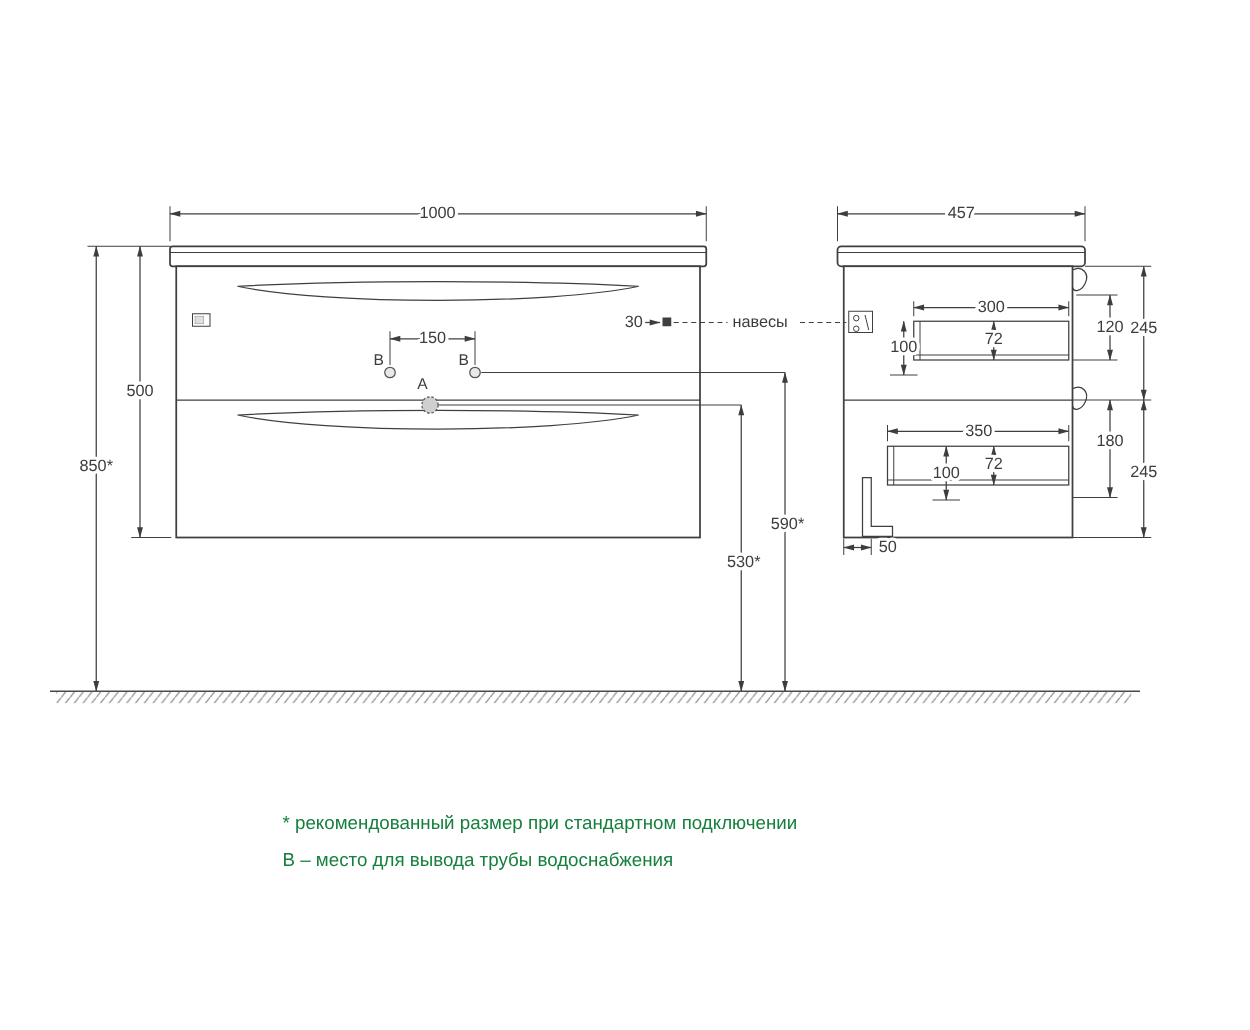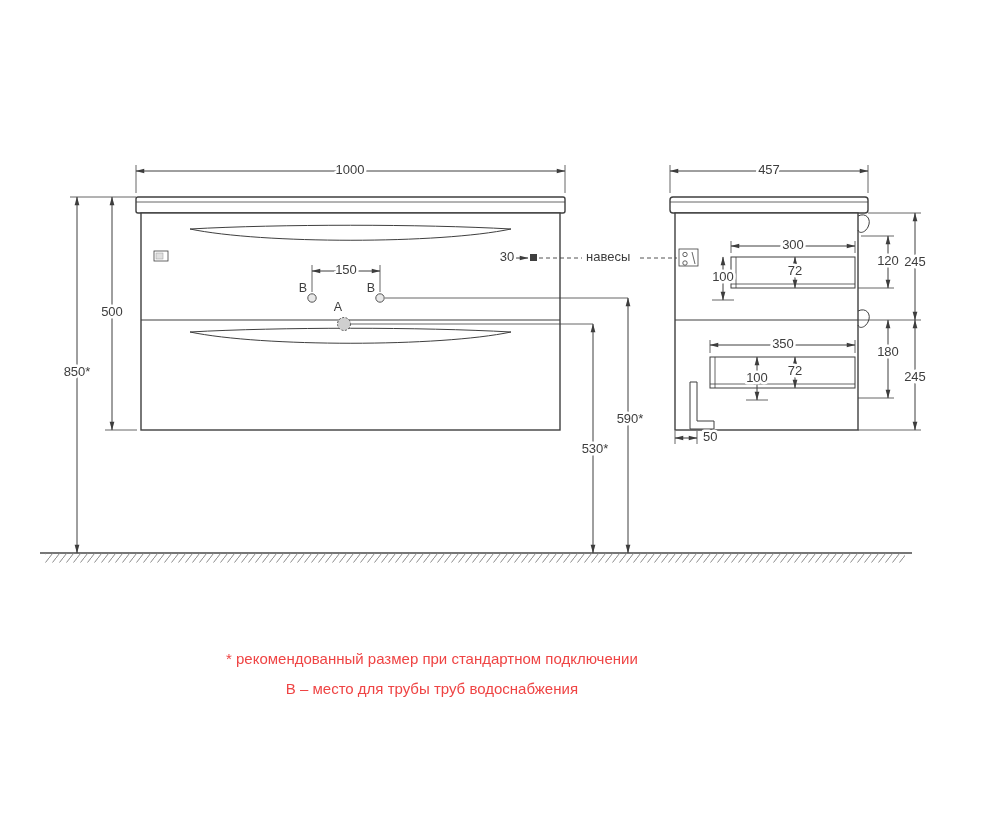--- a/index.html
+++ b/index.html
@@ -20,21 +20,21 @@
   svg text.lbl{font-size:12.5px;}
   svg text.start{text-anchor:start;}
   .outline{fill:#ffffff;stroke:#3f3f3f;stroke-width:1.4;}
   .thin{fill:none;stroke:#3f3f3f;stroke-width:1;}
   .faint{fill:none;stroke:#3f3f3f;stroke-width:0.8;}
   .ext{stroke:#3f3f3f;stroke-width:0.8;}
   .dim{stroke:#3f3f3f;stroke-width:1;fill:none;
        marker-start:url(#arrow);marker-end:url(#arrow);}
   .dimend{stroke:#3f3f3f;stroke-width:1;fill:none;marker-end:url(#arrow);}
   .dash{stroke:#3f3f3f;stroke-width:0.9;stroke-dasharray:4 3;fill:none;}
-  .legend{position:absolute;left:226px;top:644px;color:#ef4444;font-size:15px;line-height:30px;text-align:center;}
+  .legend{position:absolute;left:226px;top:644px;color:#15803d;font-size:15px;line-height:30px;}
 </style>
 </head>
 <body>
 
 <div class="canvas">
 <svg width="1000" height="824" viewBox="0 0 1000 824">
   <defs>
     <marker id="arrow" viewBox="0 0 12 8" refX="11" refY="4" markerWidth="9.5" markerHeight="6.3" orient="auto-start-reverse">
       <path d="M0.5,1 L11.5,4 L0.5,7 Z" fill="#3d3d3d"></path>
     </marker>
@@ -221,15 +221,15 @@
   <g>
     <line class="ext" x1="675" y1="431" x2="675" y2="444"></line>
     <line class="ext" x1="697" y1="431" x2="697" y2="444"></line>
     <line class="dim" x1="675" y1="438" x2="697" y2="438"></line>
     <text class="start" x="703" y="438">50</text>
   </g>
 </svg>
 
 <div class="legend">
   <div>* рекомендованный размер при стандартном подключении</div>
-  <div>B – место для трубы труб водоснабжения</div>
+  <div>B – место для вывода трубы водоснабжения</div>
 </div>
 </div>
 
 </body></html>

